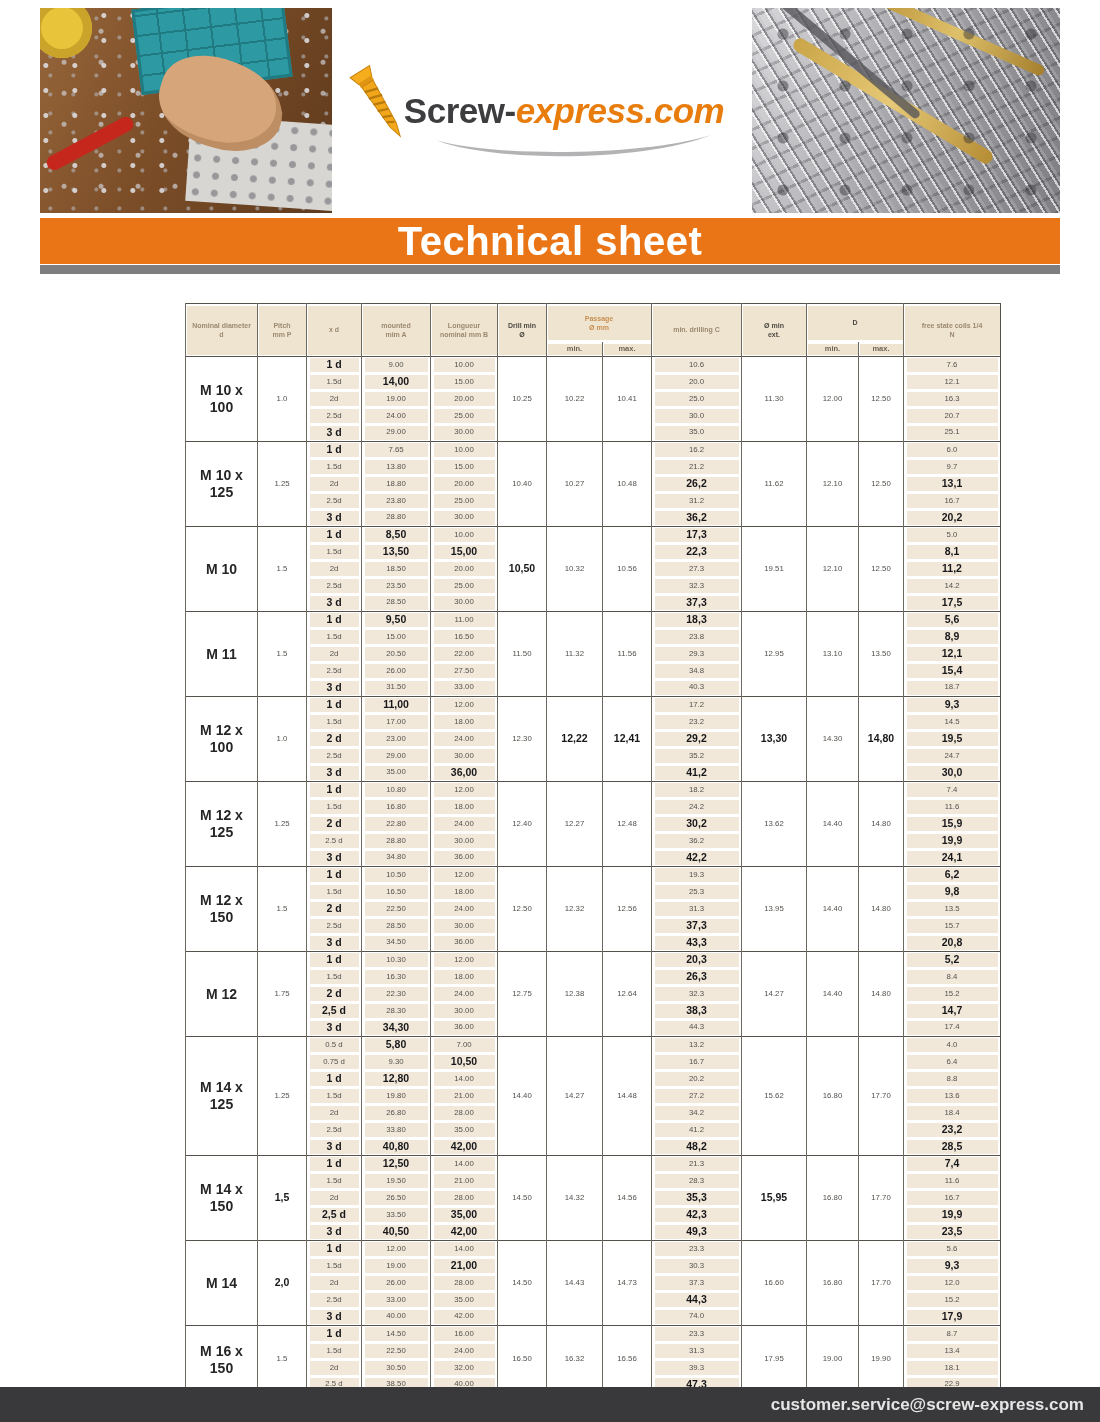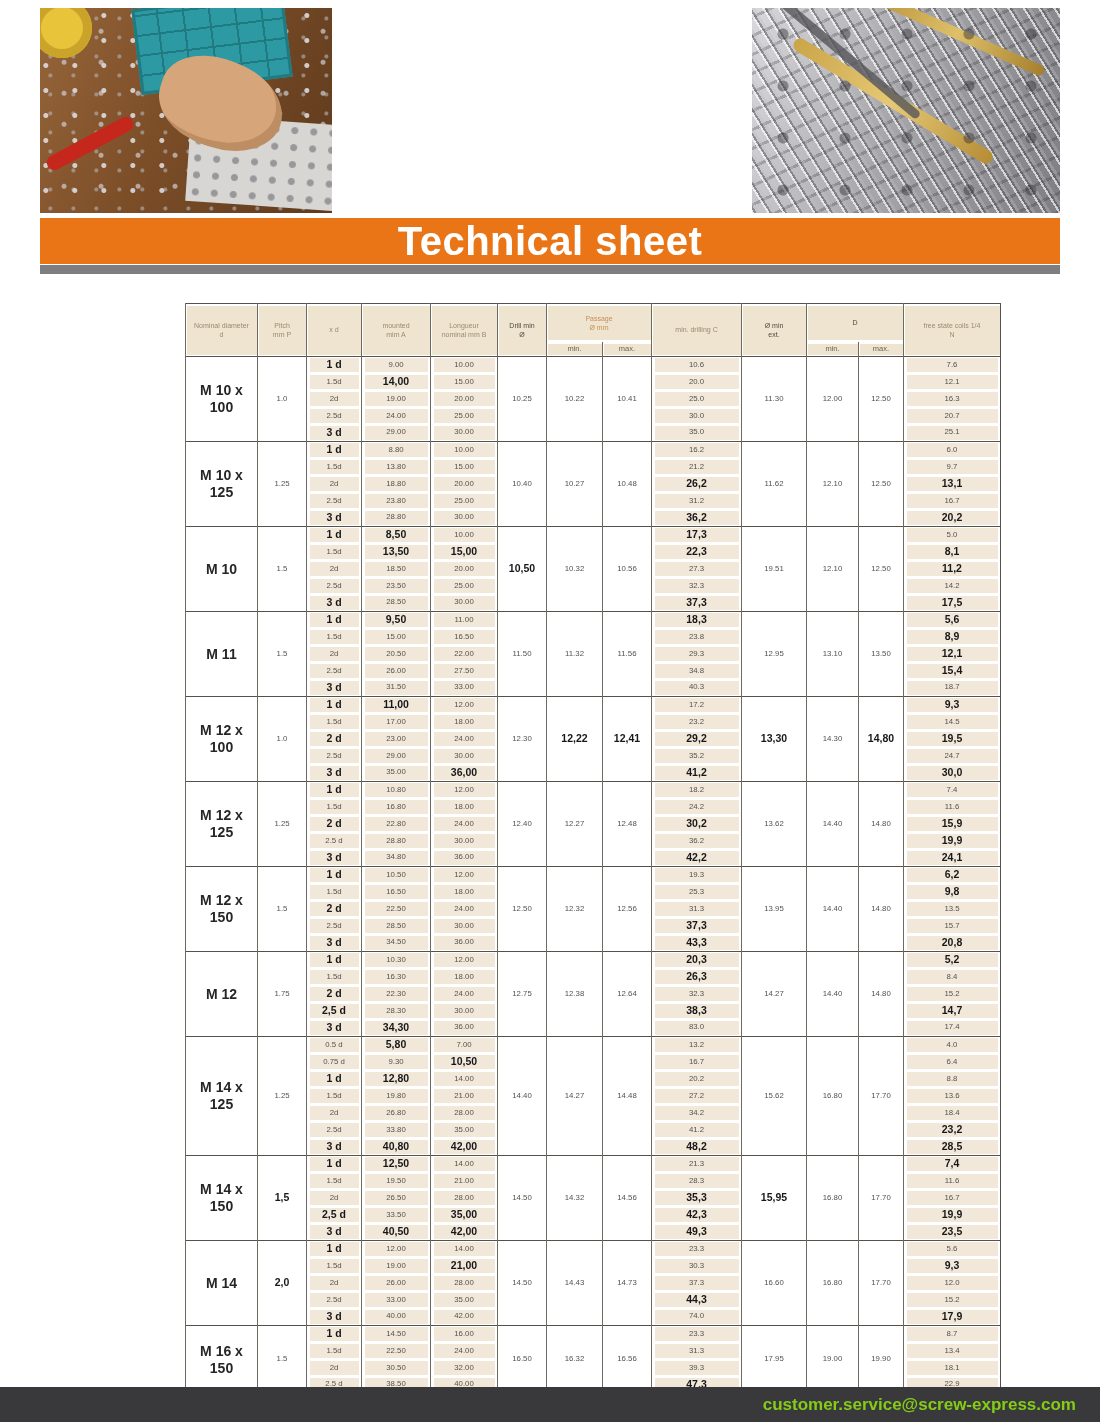--- a/index.html
+++ b/index.html
@@ -50,49 +50,65 @@
   
   .banner{position:absolute;top:218px;left:40px;right:40px;height:46px;background:#ea7516;color:#fff;
           text-align:center;font-size:40px;font-weight:700;line-height:47px;letter-spacing:.5px;}
   .banner-shadow{position:absolute;top:265px;left:40px;right:40px;height:9px;background:#7e7e80;}
 
   
   .table-wrap{position:absolute;top:303px;left:185px;}
   table{border-collapse:collapse;table-layout:fixed;border:1.5px solid #55514b;}
   th,td{padding:0;margin:0;text-align:center;vertical-align:middle;border-left:1px solid #6e6a62;box-sizing:border-box;}
   thead th{height:38px;background:#efe4d0;background-clip:content-box;padding:2px 1px;
-           font-size:7px;font-weight:400;color:#9c8a70;white-space:pre-line;line-height:1.3;}
+           font-size:7px;font-weight:700;color:#9c8a70;white-space:pre-line;line-height:1.3;}
   thead tr.sub th{height:15px;font-size:7.5px;color:#6d6254;}
   thead th.dark{color:#4e4a44;}
   thead th.orange-h{color:#c79054;}
   tbody{border-top:1.4px solid #55514b;}
   td{height:17px;font-size:7.8px;color:#55524d;line-height:1.1;}
   td.box{background:#f1e8da;background-clip:content-box;padding:1.5px 3px;}
   td.bd{font-weight:700;font-size:10.5px;color:#17171a;}
   td.dia{font-weight:700;font-size:14px;color:#262626;line-height:1.2;padding:0 5px;}
 
   
-  .footer{position:absolute;left:0;right:0;bottom:0;height:35px;background:#39393b;color:#84cc16;
-          font-weight:700;font-size:17px;line-height:35px;text-align:right;padding-right:24px;box-sizing:border-box;z-index:5;}
+  .footer{position:absolute;left:0;right:0;bottom:0;height:35px;background:#39393b;color:#e5e5e5;
+          font-weight:700;font-size:17px;line-height:35px;text-align:right;padding-right:16px;box-sizing:border-box;z-index:5;}
 </style>
 </head>
 <body>
 
 <div class="page">
 
   <div class="header">
     <div class="photo photo-left">
       <div class="pl-parts"></div>
       <div class="pl-box"></div>
       <div class="pl-tray"></div>
       <div class="pl-hand"></div>
       <div class="pl-screwdriver"></div>
       <div class="pl-tape"></div>
     </div>
 
+    <div class="logo-area">
+      <div class="logo-row">
+        <svg class="screw-svg" width="40" height="80" viewBox="0 0 40 84">
+          <polygon points="8,2 32,2 28,13 12,13" fill="#f5ad1d" stroke="#c8830a" stroke-width="1"></polygon>
+          <rect x="12" y="12" width="16" height="5" fill="#e09413"></rect>
+          <polygon points="13,17 27,17 24,68 20,82 16,68" fill="#f2a71b" stroke="#c8830a" stroke-width="1"></polygon>
+          <path d="M13,23 L27,27 M13,31 L27,35 M14,39 L26,43 M14,47 L25,51 M15,55 L24,59 M16,62 L23,66" stroke="#b97a0c" stroke-width="2.4" fill="none"></path>
+        </svg>
+        <div class="logo-textblock">
+          <div class="logo-text"><span class="logo-dark">Screw-</span><span class="logo-orange">express.com</span></div>
+          <svg class="swoosh" width="290" height="32" viewBox="0 0 300 34">
+            <path d="M4,8 C70,32 225,30 296,2 C225,24 70,26 4,8 Z" fill="#b3b3b5"></path>
+          </svg>
+        </div>
+      </div>
+    </div>
 
     <div class="photo photo-right">
       <div class="pr-threads"></div>
       <div class="pr-gold1"></div>
       <div class="pr-gold2"></div>
       <div class="pr-dark1"></div>
       <div class="pr-heads"></div>
     </div>
   </div>
 
@@ -190,21 +206,21 @@
             <td class="box">30.00</td>
             <td class="box">35.0</td>
             <td class="box">25.1</td>
           </tr>
         </tbody>
         <tbody>
           <tr>
             <td rowspan="5" class="dia">M 10 x 125</td>
             <td rowspan="5">1.25</td>
             <td class="box bd">1 d</td>
-            <td class="box">8.80</td>
+            <td class="box">7.65</td>
             <td class="box">10.00</td>
             <td rowspan="5">10.40</td>
             <td rowspan="5">10.27</td>
             <td rowspan="5">10.48</td>
             <td class="box">16.2</td>
             <td rowspan="5">11.62</td>
             <td rowspan="5">12.10</td>
             <td rowspan="5">12.50</td>
             <td class="box">6.0</td>
           </tr>
@@ -496,21 +512,21 @@
             <td class="box bd">2,5 d</td>
             <td class="box">28.30</td>
             <td class="box">30.00</td>
             <td class="box bd">38,3</td>
             <td class="box bd">14,7</td>
           </tr>
           <tr>
             <td class="box bd">3 d</td>
             <td class="box bd">34,30</td>
             <td class="box">36.00</td>
-            <td class="box">83.0</td>
+            <td class="box">44.3</td>
             <td class="box">17.4</td>
           </tr>
         </tbody>
         <tbody>
           <tr>
             <td rowspan="7" class="dia">M 14 x 125</td>
             <td rowspan="7">1.25</td>
             <td class="box">0.5 d</td>
             <td class="box bd">5,80</td>
             <td class="box">7.00</td>

